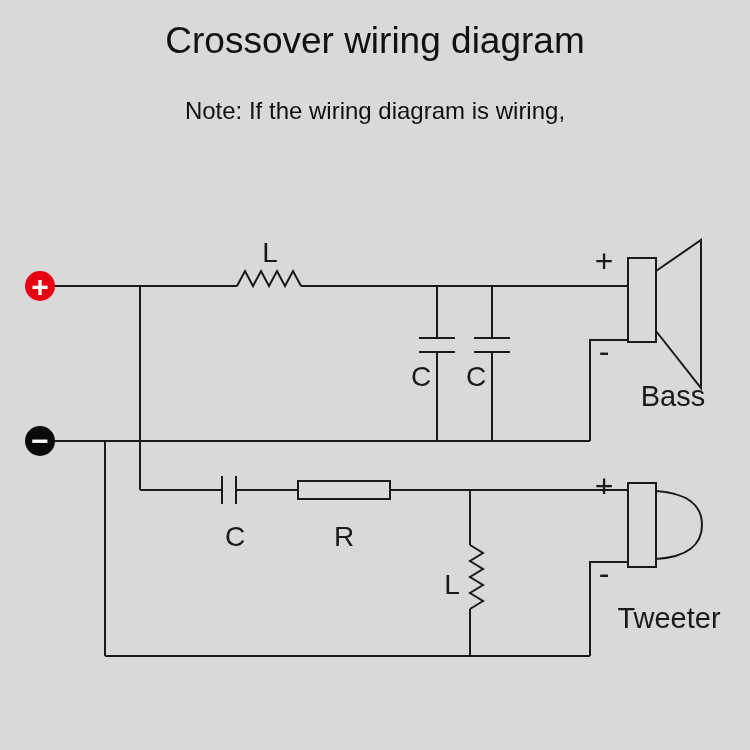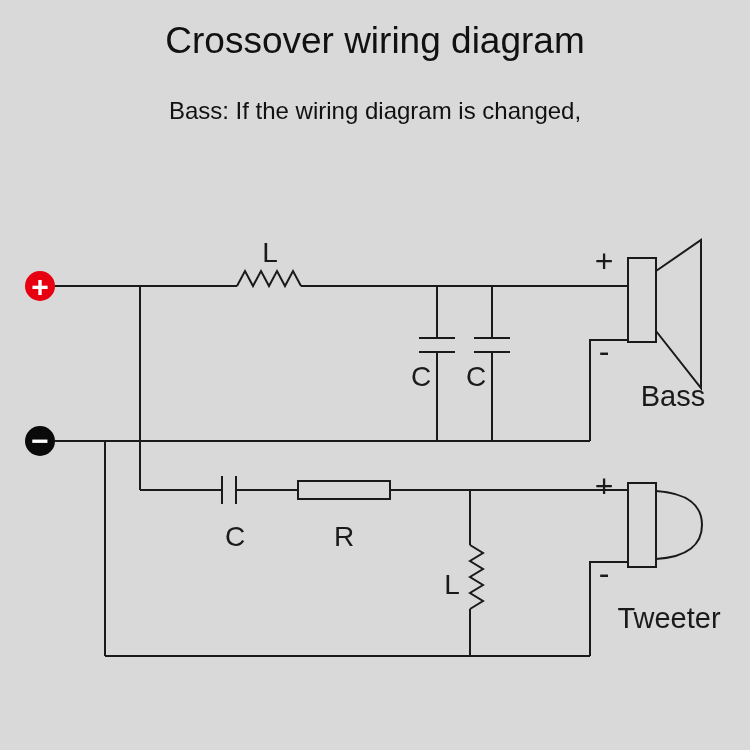--- a/index.html
+++ b/index.html
@@ -71,21 +71,21 @@
   }
   svg.circuit .term-plus { fill: #e60012; stroke: none; }
   svg.circuit .term-minus { fill: #0a0a0a; stroke: none; }
 </style>
 </head>
 <body>
 
 <div class="page">
 
   <h1 class="title">Crossover wiring diagram</h1>
-  <div class="note-line note-1">Bass: If the wiring diagram is changed,</div>
+  <div class="note-line note-1">Note: If the wiring diagram is wiring,</div>
 
   <svg class="circuit" viewBox="0 0 750 750">
 
     <g>
       <circle class="term-plus" cx="40" cy="286" r="15"></circle>
       <text class="term-glyph" x="40" y="297" text-anchor="middle">+</text>
     </g>
     <g>
       <circle class="term-minus" cx="40" cy="441" r="15"></circle>
       <text class="term-glyph" x="40" y="451" text-anchor="middle">−</text>

